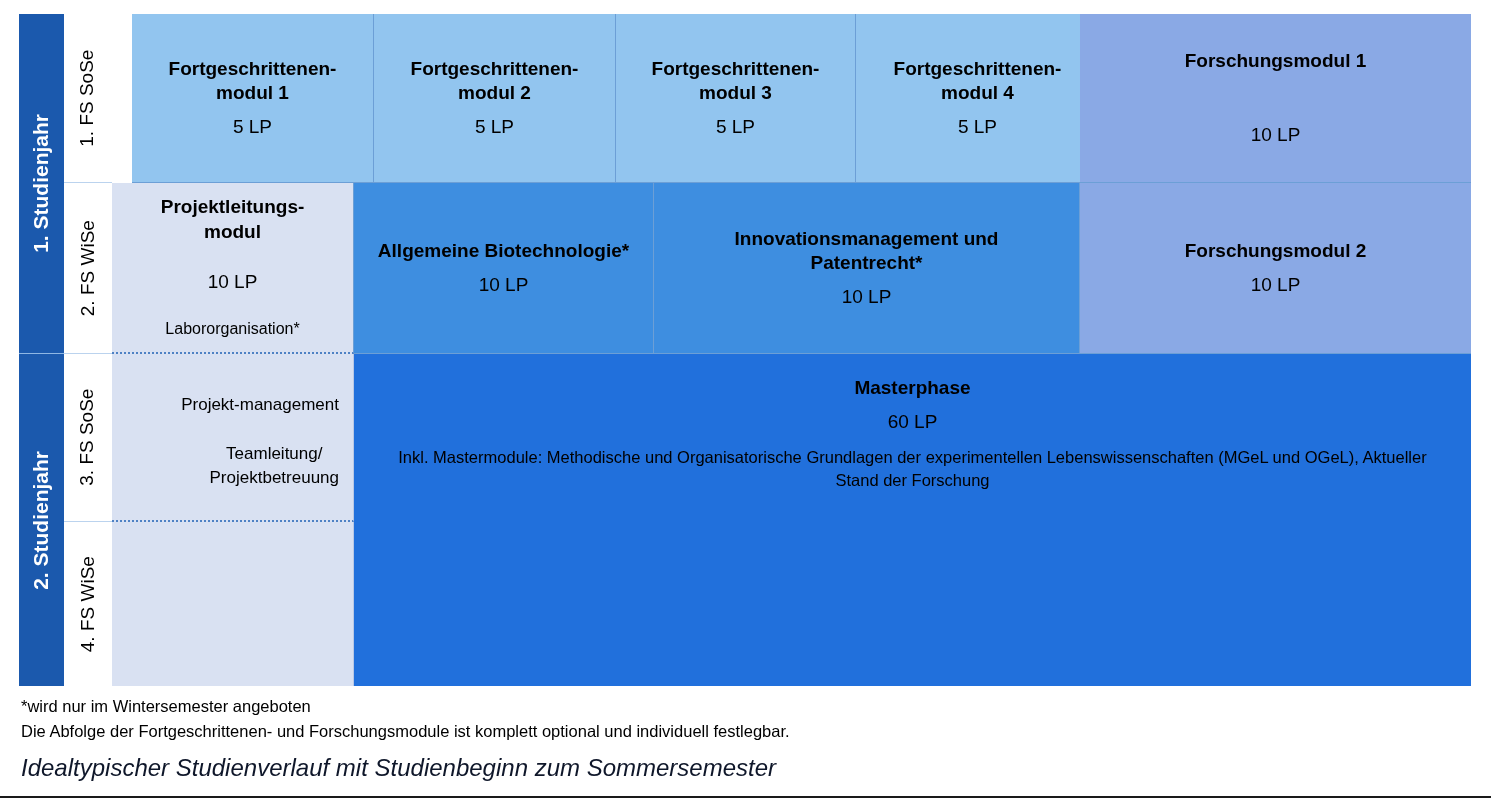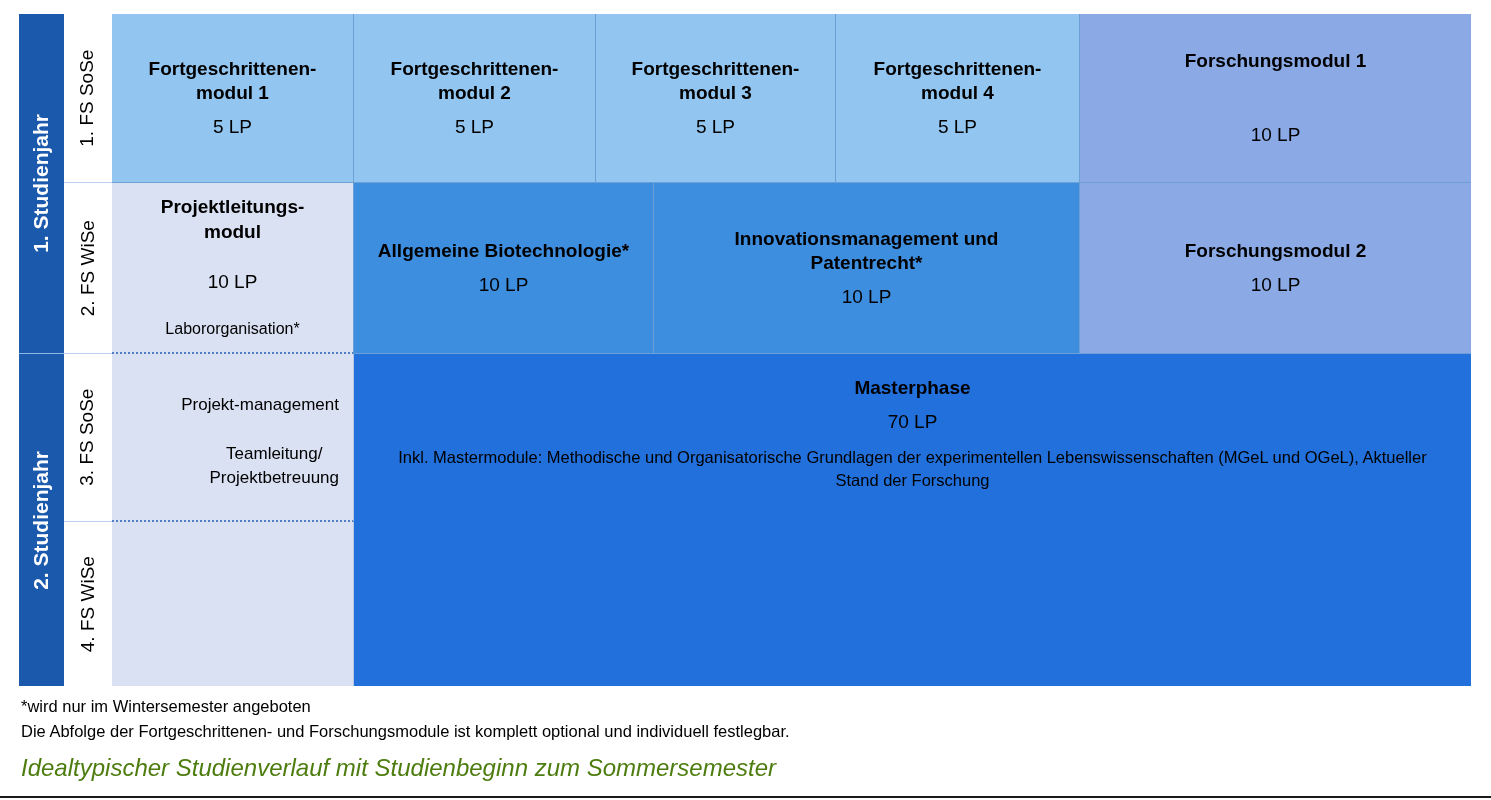--- a/index.html
+++ b/index.html
@@ -97,21 +97,21 @@
     line-height: 1.42;
   }
   .mod-incl {
     font-weight: 400;
     font-size: 16.5px;
     margin: 11px 0 0 0;
     padding: 0 34px;
     line-height: 1.42;
   }
 
-  .c-light   { background: #92C5EF; }
+  .c-light   { background: #92C5EF; margin-left: 20px; }
   .c-peri    { background: #8AA9E5; }
   .c-mid     { background: #3E8EE0; }
   .c-pale    { background: #D9E1F2; }
   .c-deep    { background: #2170DC; }
 
   .no-rb { border-right: none; }
   .no-bb { border-bottom: none; }
   .dotted-bottom { border-bottom: 2px dotted #4E81C4; gap: 16px; }
 
   
@@ -125,21 +125,21 @@
     font-size: 16.5px;
     color: #000000;
     line-height: 1.5;
   }
   .caption {
     position: absolute;
     left: 21px;
     top: 754px;
     font-size: 24px;
     font-style: italic;
-    color: #4d7c0f;
+    color: #0f172a;
     white-space: nowrap;
   }
   .bottom-rule {
     position: absolute;
     left: 0;
     top: 796px;
     width: 1491px;
     height: 2px;
     background: #1a1a1a;
   }
@@ -227,21 +227,21 @@
       <p class="mod-sub">Projekt-management</p>
       <p class="mod-sub" style="white-space:pre-line;">Teamleitung/
 Projektbetreuung</p>
     </div>
 
     <div class="cell mod c-pale no-bb" style="left:93px; top:508px; width:242px; height:164px; border-right-color:#B9C8E6;">
     </div>
 
     <div class="cell c-deep" style="left:335px; top:340px; width:1117px; height:332px; justify-content:flex-start; padding-top:22px;align-items:center;">
       <p class="mod-title">Masterphase</p>
-      <p class="mod-lp">70 LP</p>
+      <p class="mod-lp">60 LP</p>
       <p class="mod-incl">Inkl. Mastermodule: Methodische und Organisatorische Grundlagen der experimentellen Lebenswissenschaften (MGeL und OGeL), Aktueller Stand der Forschung</p>
     </div>
 
   </div>
 
   <div class="notes">
     <div class="note-line">*wird nur im Wintersemester angeboten</div>
     <div class="note-line">Die Abfolge der Fortgeschrittenen- und Forschungsmodule ist komplett optional und individuell festlegbar.</div>
   </div>
 

